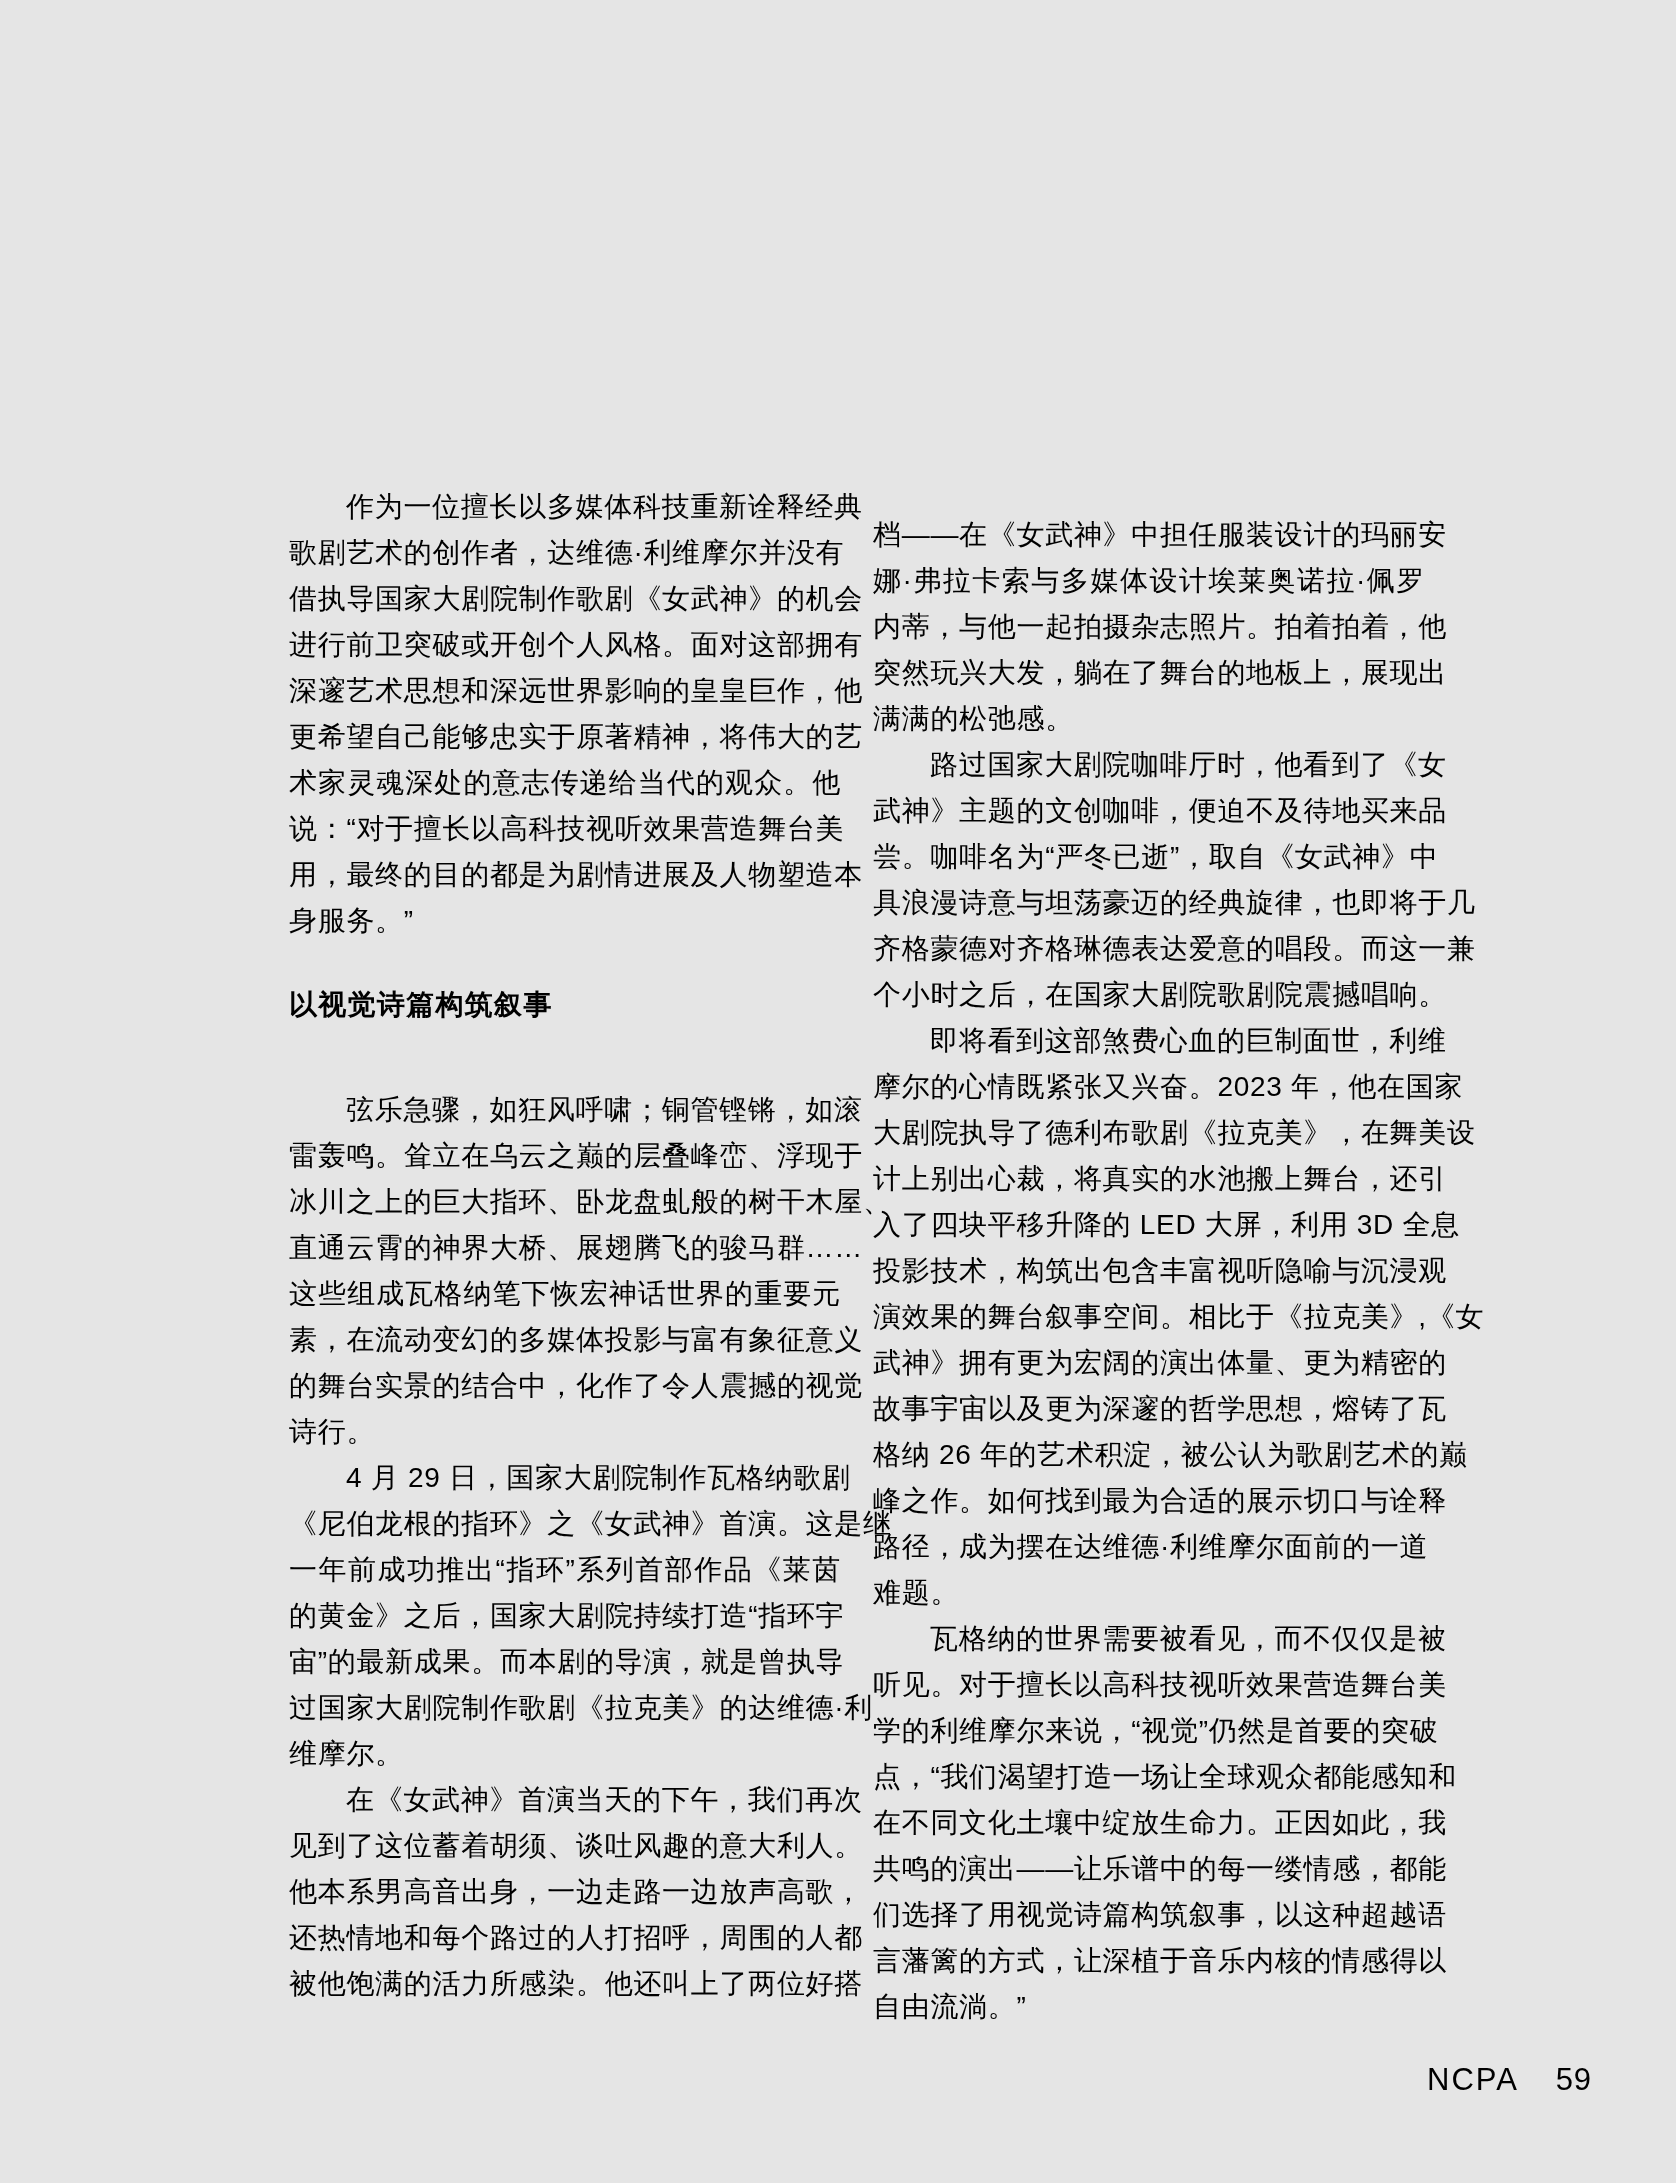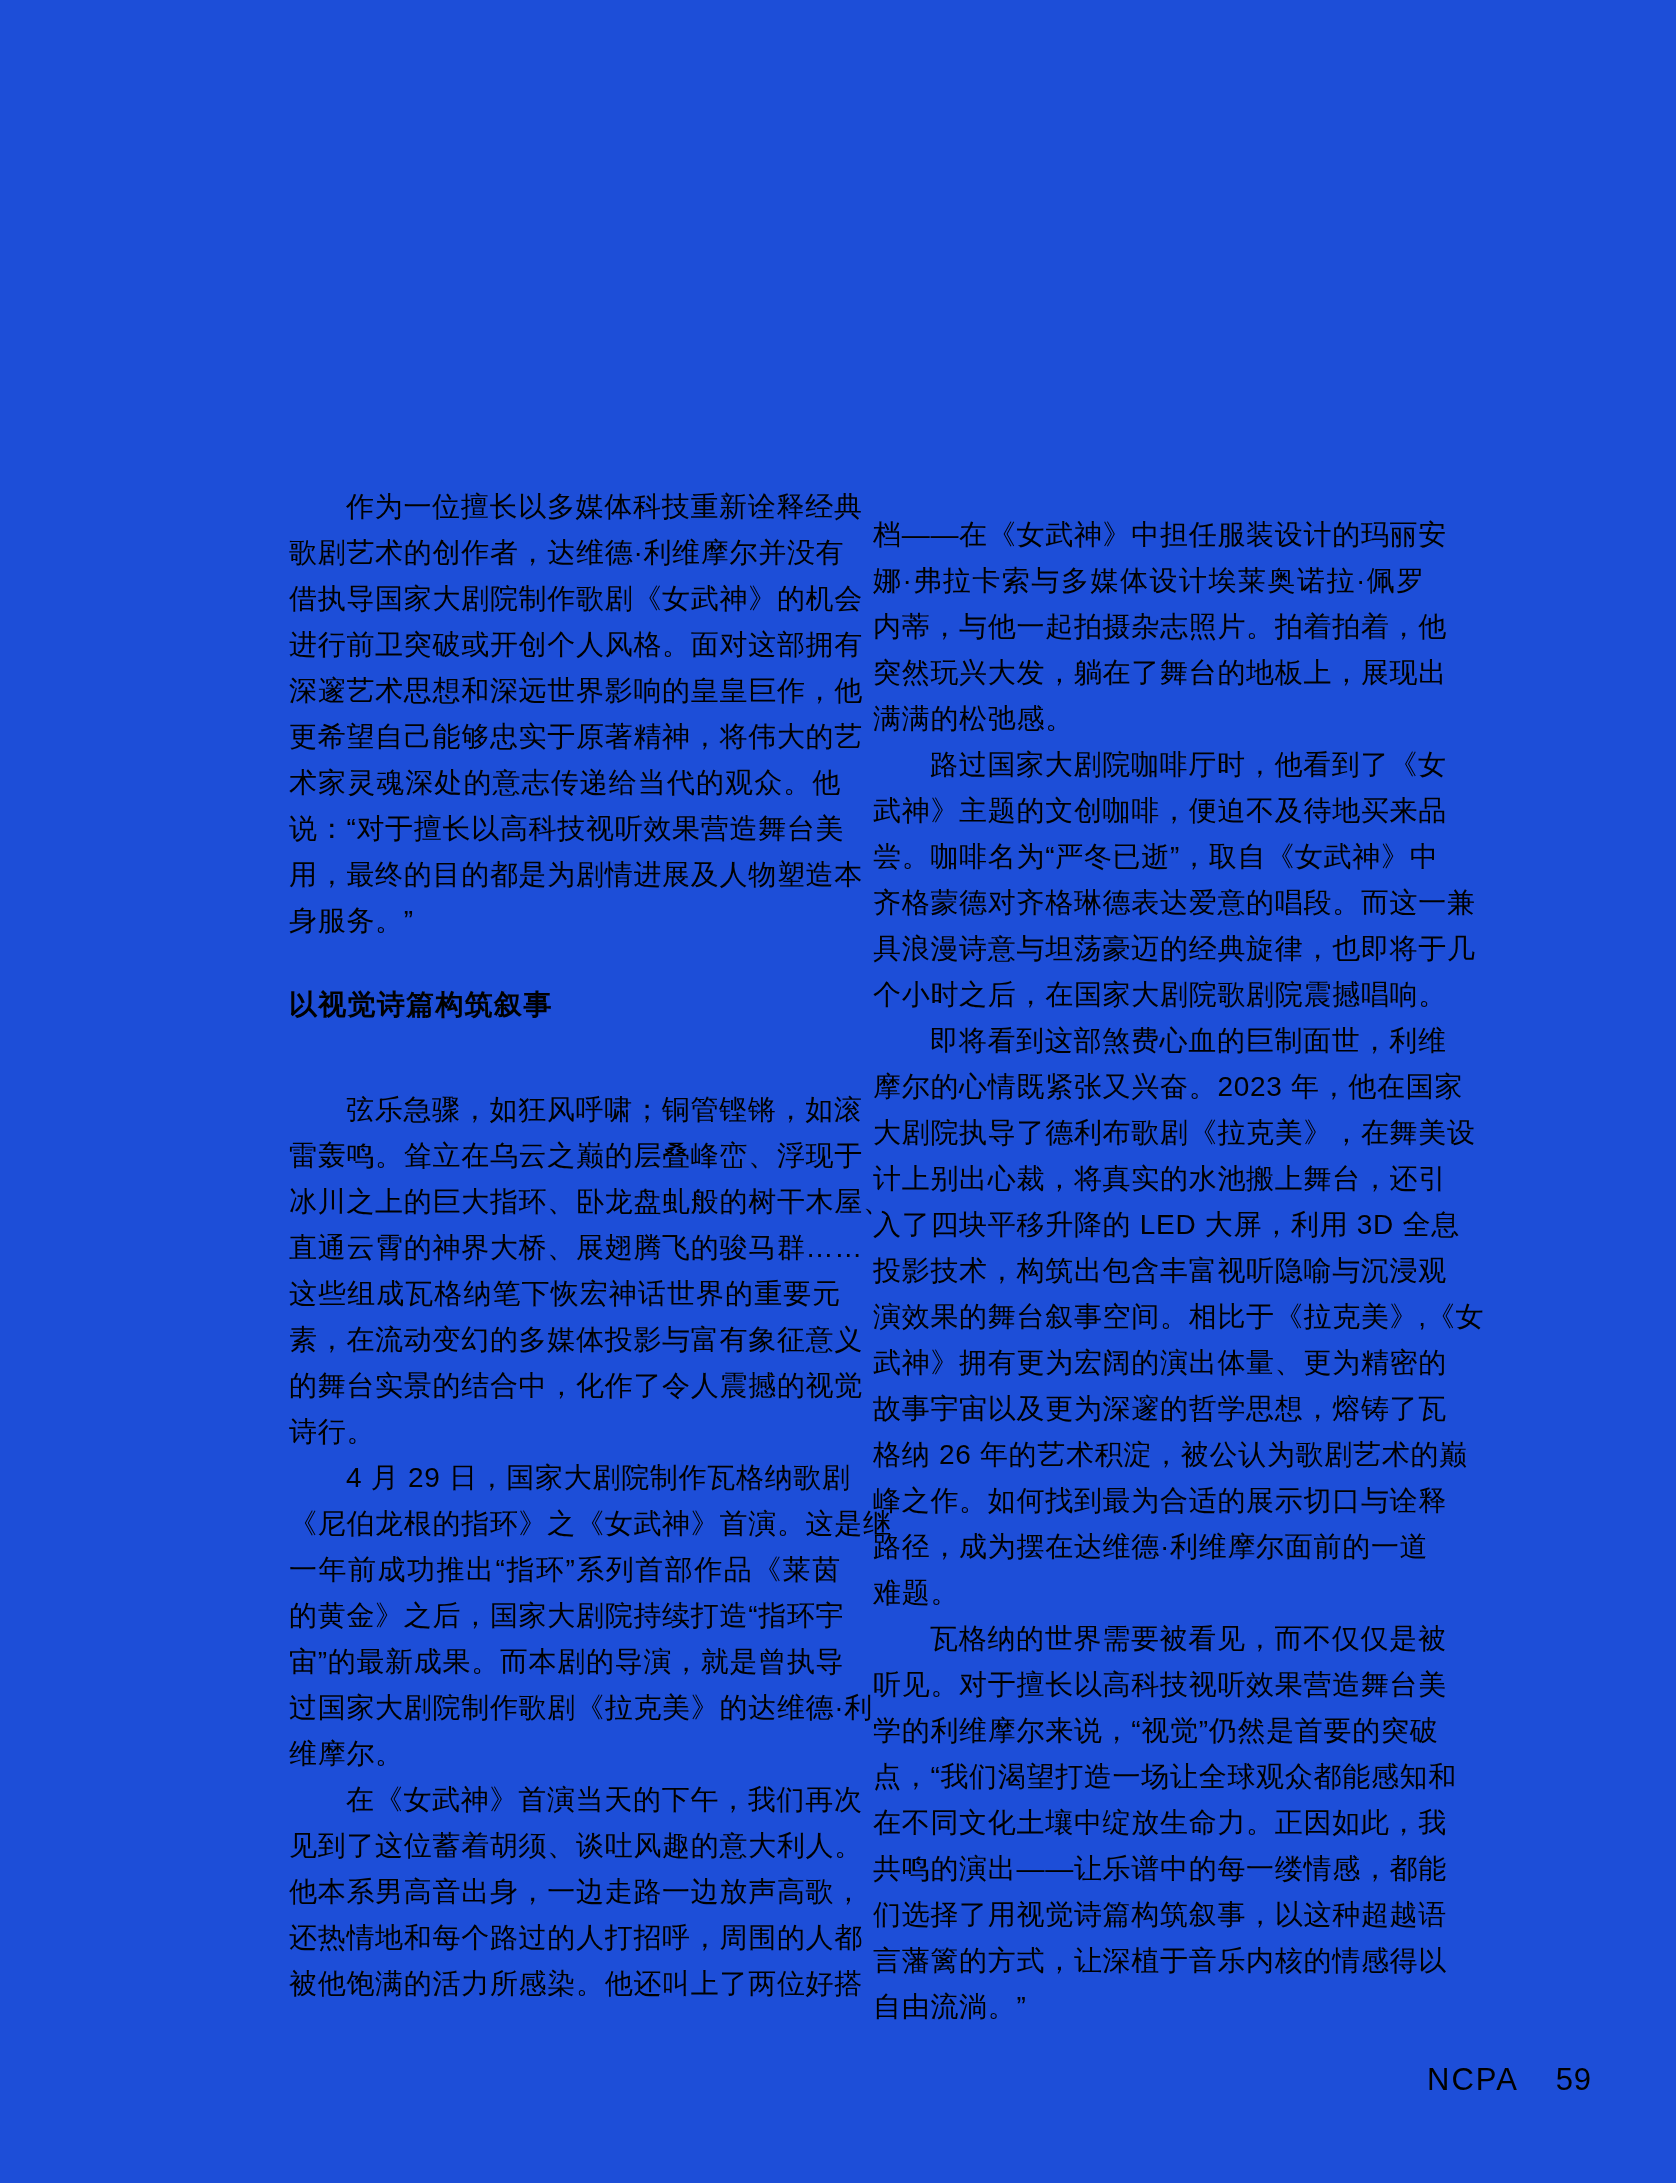--- a/index.html
+++ b/index.html
@@ -4,21 +4,21 @@
 <style>
   html, body {
     margin: 0;
     padding: 0;
     background: #ffffff;
   }
   .page {
     position: relative;
     width: 1676px;
     height: 2183px;
-    background: #1d4ed8;
+    background: #e5e5e5;
     font-family: "Liberation Sans", "DejaVu Sans", sans-serif;
     color: #000000;
     overflow: hidden;
   }
   .column {
     position: absolute;
     top: 484px;
     width: 552px;
   }
   .column-left  { left: 289px; }
@@ -115,22 +115,22 @@
         <div class="line">档——在《女武神》中担任服装设计的玛丽安</div>
         <div class="line">娜·弗拉卡索与多媒体设计埃莱奥诺拉·佩罗</div>
         <div class="line">内蒂，与他一起拍摄杂志照片。拍着拍着，他</div>
         <div class="line">突然玩兴大发，躺在了舞台的地板上，展现出</div>
         <div class="line para-end">满满的松弛感。</div>
       </div>
       <div class="para">
         <div class="line first">路过国家大剧院咖啡厅时，他看到了《女</div>
         <div class="line">武神》主题的文创咖啡，便迫不及待地买来品</div>
         <div class="line">尝。咖啡名为“严冬已逝”，取自《女武神》中</div>
+        <div class="line">具浪漫诗意与坦荡豪迈的经典旋律，也即将于几</div>
         <div class="line">齐格蒙德对齐格琳德表达爱意的唱段。而这一兼</div>
-        <div class="line">具浪漫诗意与坦荡豪迈的经典旋律，也即将于几</div>
         <div class="line para-end">个小时之后，在国家大剧院歌剧院震撼唱响。</div>
       </div>
       <div class="para">
         <div class="line first">即将看到这部煞费心血的巨制面世，利维</div>
         <div class="line">摩尔的心情既紧张又兴奋。2023 年，他在国家</div>
         <div class="line">大剧院执导了德利布歌剧《拉克美》，在舞美设</div>
         <div class="line">计上别出心裁，将真实的水池搬上舞台，还引</div>
         <div class="line">入了四块平移升降的 LED 大屏，利用 3D 全息</div>
         <div class="line">投影技术，构筑出包含丰富视听隐喻与沉浸观</div>
         <div class="line">演效果的舞台叙事空间。相比于《拉克美》,《女</div>

